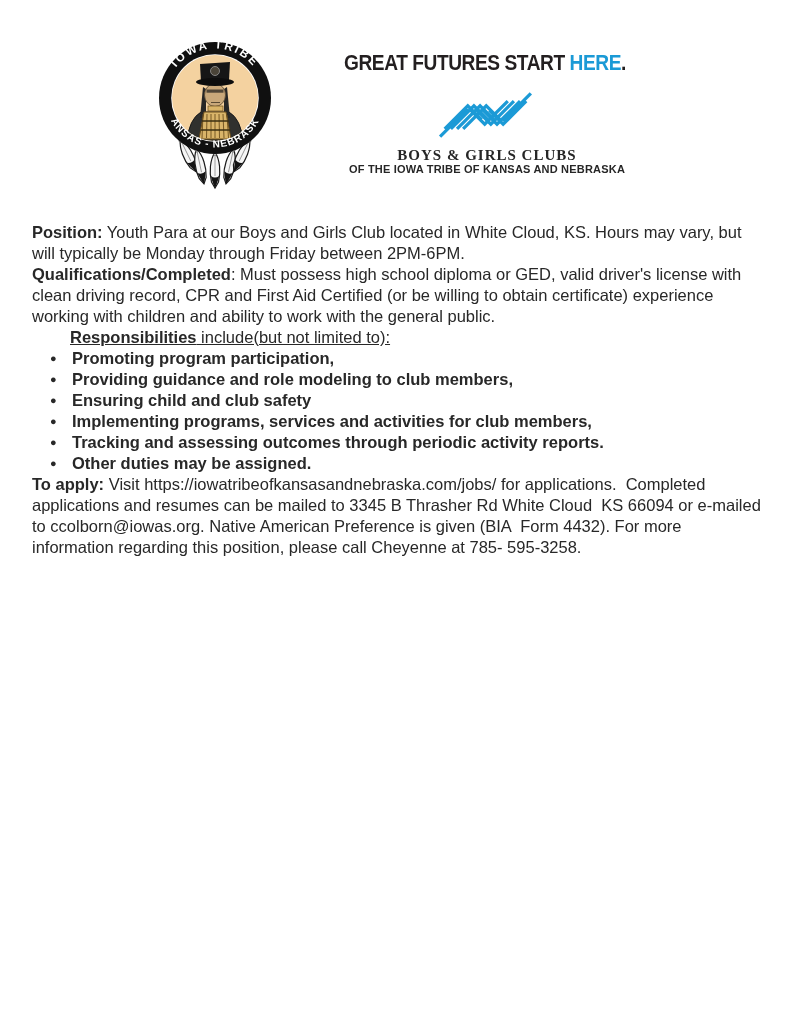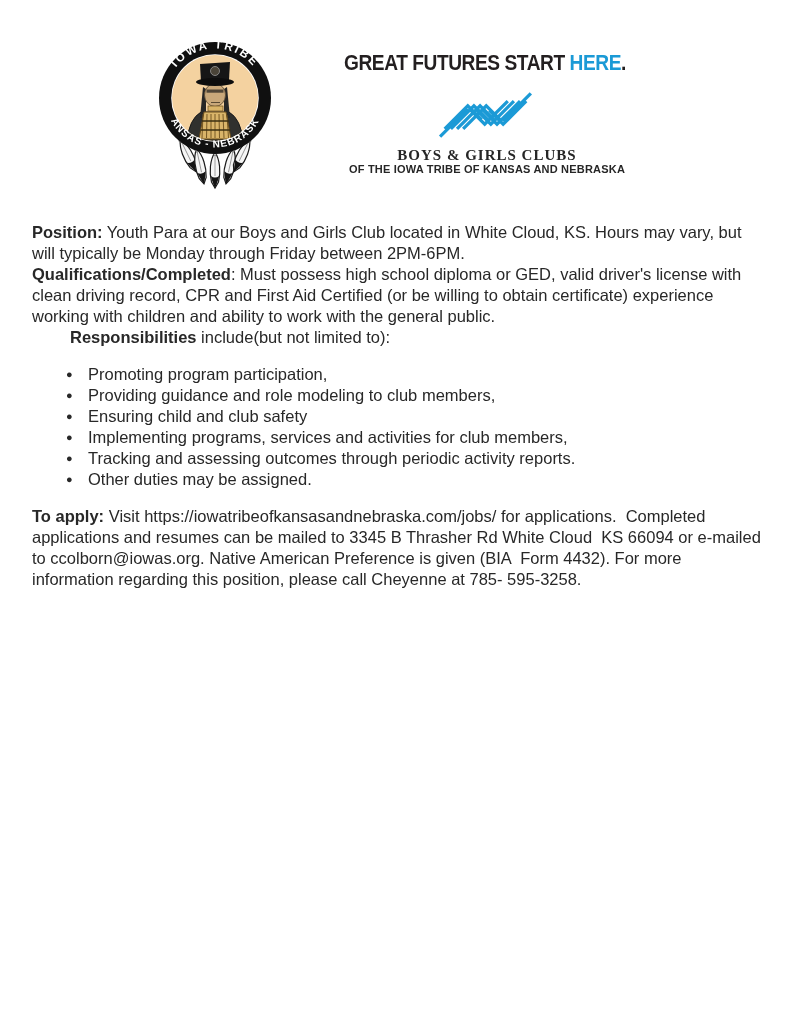--- a/index.html
+++ b/index.html
@@ -26,23 +26,23 @@
   }
   .org-sub {
     font-size:11px; font-weight:bold; letter-spacing:0.2px; color:#262626;
     line-height:1.15; white-space:nowrap;
   }
 
   
   .content { position:absolute; left:32px; right:28px; top:222px; font-size:16.5px; line-height:21px; }
   .content p { margin:0; white-space:pre-wrap; }
   .gap { margin-top:24px; }
-  .indent { padding-left:38px; }
+  .indent { padding-left:38px;text-decoration:underline; }
   .lead { font-weight:bold; }
-  ul.resp { list-style:none; margin:16px; padding:0 0 0 40px; }
+  ul.resp { list-style:none; margin:0; padding:0 0 0 40px;font-weight:bold; }
   ul.resp li { position:relative; }
   ul.resp li::before { content:"●"; position:absolute; left:-22px; top:0; font-size:11px; color:#282828; }
 
   
   .arc-text { font-family:"Liberation Sans", sans-serif; font-weight:bold; fill:#ffffff; }
   .arc-top { font-size:11.5px; letter-spacing:2.2px; }
   .arc-bottom { font-size:10px; letter-spacing:1px; }
 </style>
 </head>
 <body>

